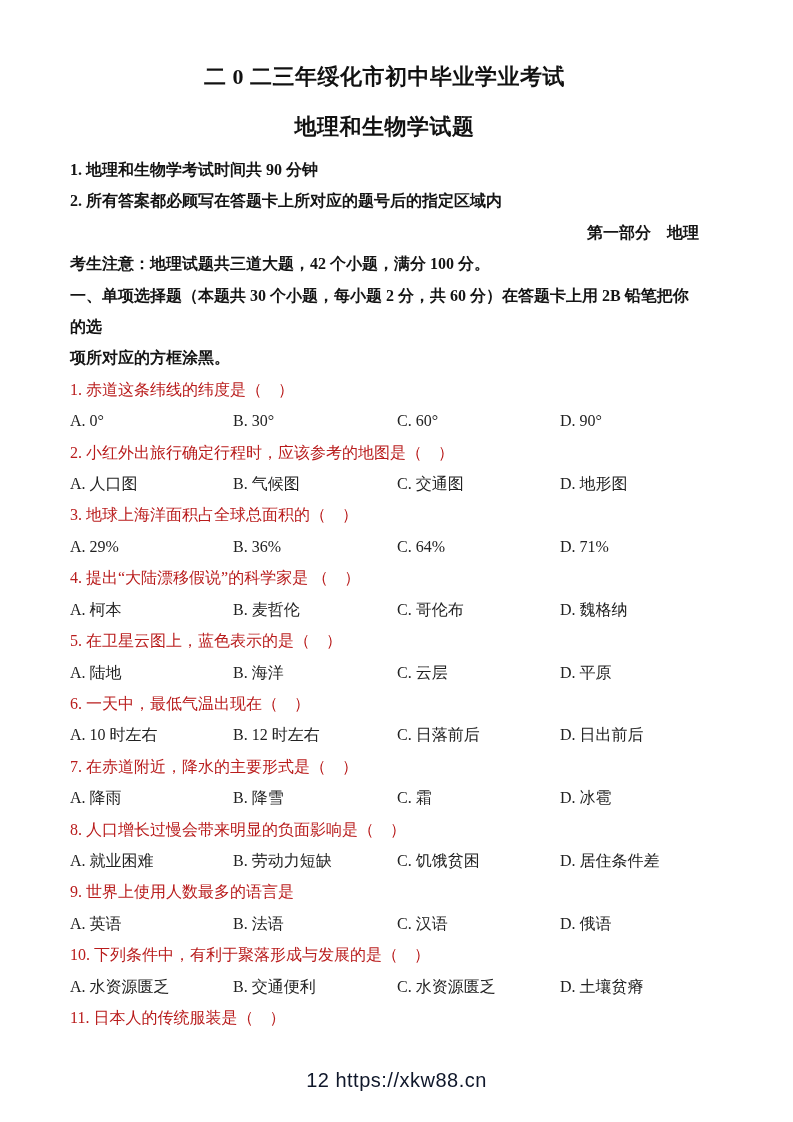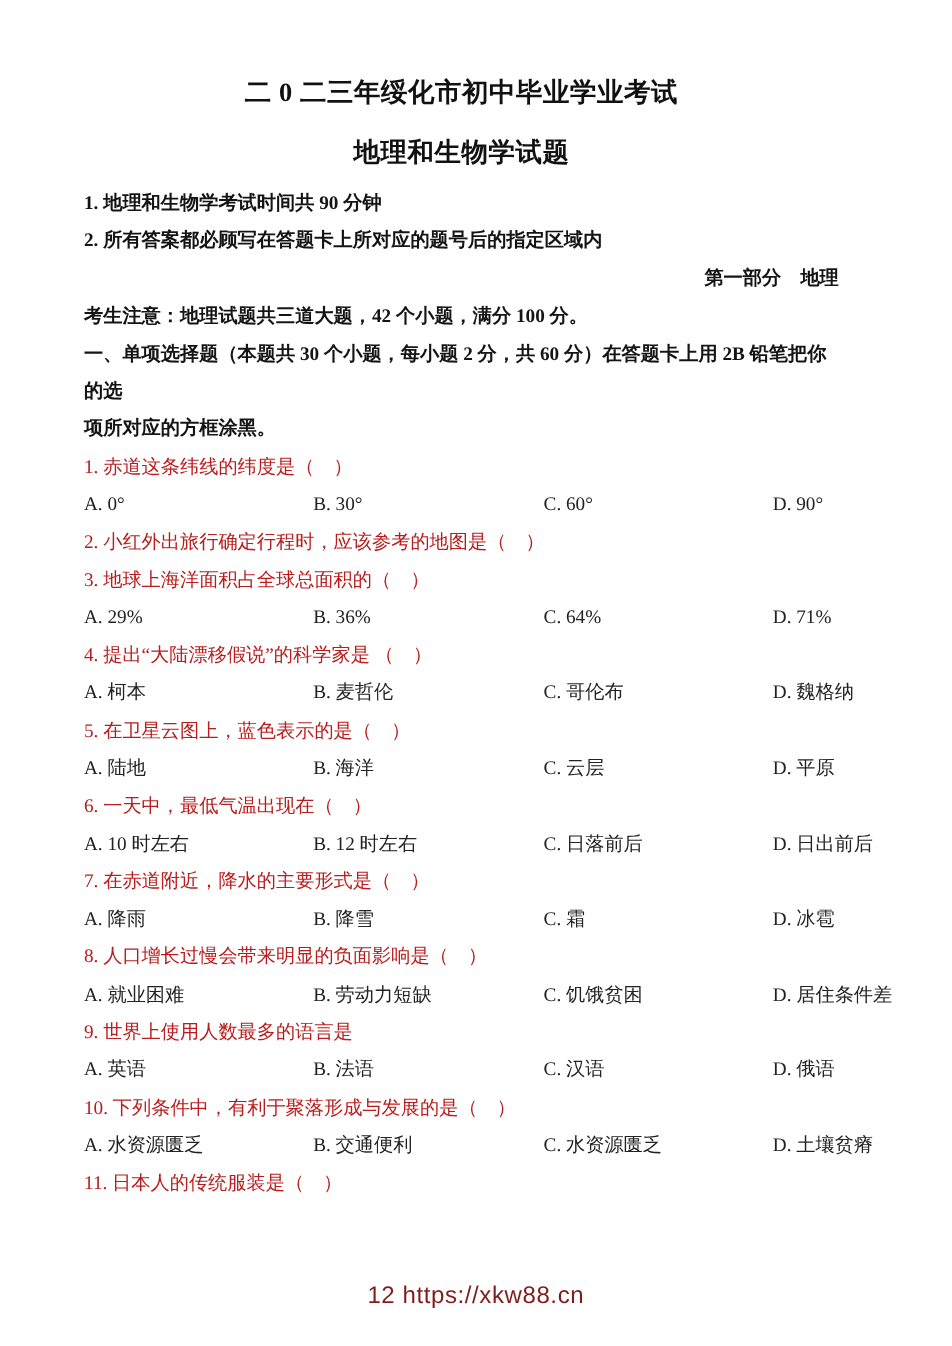--- a/index.html
+++ b/index.html
@@ -24,28 +24,28 @@
     line-height:30px; margin:12px; color:#111;
     letter-spacing:0.5px;
   }
   p { margin:0; font-size:16px; line-height:31.4px; }
   .bold { font-weight:bold; color:#141414; }
   .center { text-align:right; }
   .q-text { font-weight:normal; color:#b91c1c; }
   .opts {
     display:grid;
     grid-template-columns:163px 164px 163px 1fr;
-    font-size:16px; line-height:31.4px; color:#222;gap:28px;
+    font-size:16px; line-height:31.4px; color:#222;
   }
   .opt { white-space:nowrap; }
   .footer {
     position:absolute; left:0; right:0; top:1066px;
     text-align:center;
     font-family:"Liberation Sans","DejaVu Sans",sans-serif;
-    font-size:20px; line-height:28px; color:#7f1d1d;
+    font-size:20px; line-height:28px; color:#0f172a;
     letter-spacing:0.5px;
   }
   .footer span { margin:0 3px; }
 </style>
 </head>
 <body>
 
 <div class="page">
   <h1 class="title">二 0 二三年绥化市初中毕业学业考试</h1>
   <h2 class="subtitle">地理和生物学试题</h2>
@@ -64,20 +64,26 @@
     <div class="opts">
           <span class="opt">A. 0°</span>
           <span class="opt">B. 30°</span>
           <span class="opt">C. 60°</span>
           <span class="opt">D. 90°</span>
         </div>
   </div>
 
   <div class="question">
     <p class="q-text">2. 小红外出旅行确定行程时，应该参考的地图是（　）</p>
+    <div class="opts">
+          <span class="opt">A. 人口图</span>
+          <span class="opt">B. 气候图</span>
+          <span class="opt">C. 交通图</span>
+          <span class="opt">D. 地形图</span>
+        </div>
   </div>
 
   <div class="question">
     <p class="q-text">3. 地球上海洋面积占全球总面积的（　）</p>
     <div class="opts">
           <span class="opt">A. 29%</span>
           <span class="opt">B. 36%</span>
           <span class="opt">C. 64%</span>
           <span class="opt">D. 71%</span>
         </div>

